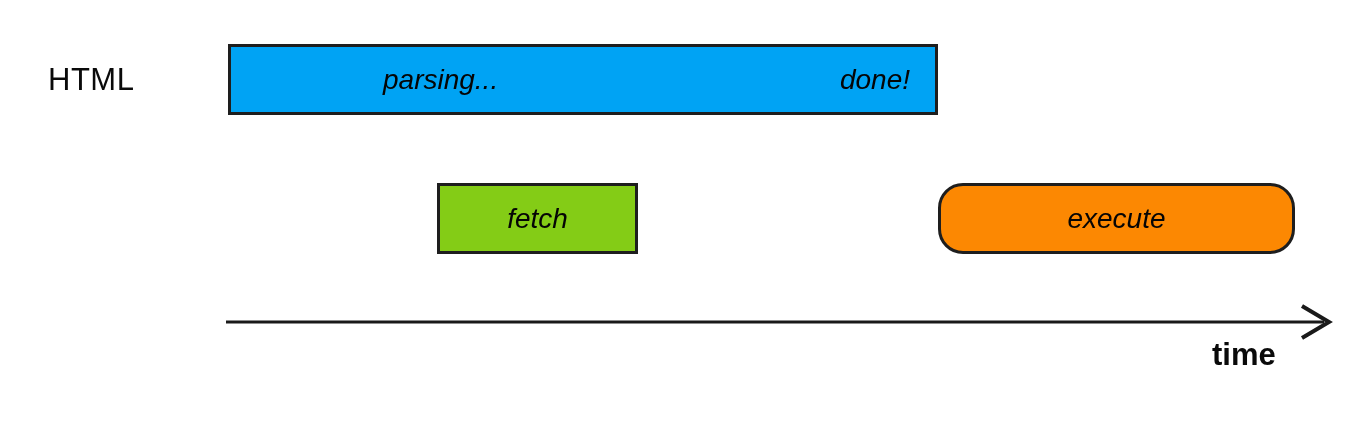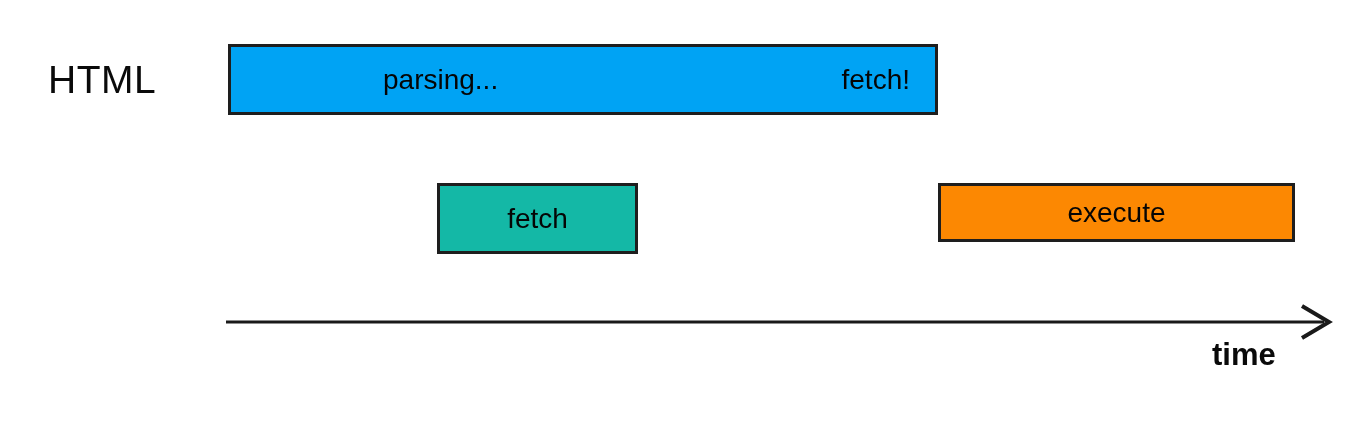--- a/index.html
+++ b/index.html
@@ -13,21 +13,21 @@
     width: 1360px;
     height: 430px;
     background: #ffffff;
     overflow: hidden;
     color: #0a0a0a;
   }
   .row-label {
     position: absolute;
     display: flex;
     align-items: center;
-    font-size: 39px;
+    font-size: 31px;
     font-weight: 500;
     letter-spacing: 0.5px;
     color: #0a0a0a;
   }
   .row-label.html-label { left: 48px; top: 44px; height: 71px; }
   .row-label.js-label   { left: 50px; top: 183px; height: 71px; }
 
   .bar {
     position: absolute;
     box-sizing: border-box;
@@ -42,23 +42,23 @@
     left: 228px; top: 44px;
     width: 710px; height: 71px;
     justify-content: flex-start;
   }
   .bar.fetch-bar {
     left: 437px; top: 183px;
     width: 201px; height: 71px;
   }
   .bar.execute-bar {
     left: 938px; top: 183px;
-    width: 357px; height: 59px;
+    width: 357px; height: 71px; border-radius: 25px;
   }
-  .bar-text { white-space: nowrap; }
+  .bar-text { white-space: nowrap; font-style: italic; }
   .bar-text.parsing {
     position: absolute;
     left: 152px;
     top: 50%;
     transform: translateY(-50%);
   }
   .bar-text.done {
     position: absolute;
     right: 25px;
     top: 50%;
@@ -82,25 +82,25 @@
 </style>
 </head>
 <body>
 
 <div class="canvas">
 
   <div class="row-label html-label">HTML</div>
 
   <div class="bar html-bar" style="background: rgb(0, 163, 244);">
     <span class="bar-text parsing">parsing...</span>
-    <span class="bar-text done">fetch!</span>
+    <span class="bar-text done">done!</span>
   </div>
 
 
-  <div class="bar fetch-bar" style="background: #14b8a6;">
+  <div class="bar fetch-bar" style="background: #84cc16;">
     <span class="bar-text">fetch</span>
   </div>
 
   <div class="bar execute-bar" style="background: rgb(252, 136, 2);">
     <span class="bar-text">execute</span>
   </div>
 
   <svg class="axis-svg" viewBox="0 0 1360 430" xmlns="http://www.w3.org/2000/svg">
     <line x1="226" y1="322" x2="1324" y2="322" stroke="#1a1a1a" stroke-width="3"></line>
     <polyline points="1302,306 1329,322 1302,338" fill="none" stroke="#1a1a1a" stroke-width="4"></polyline>

